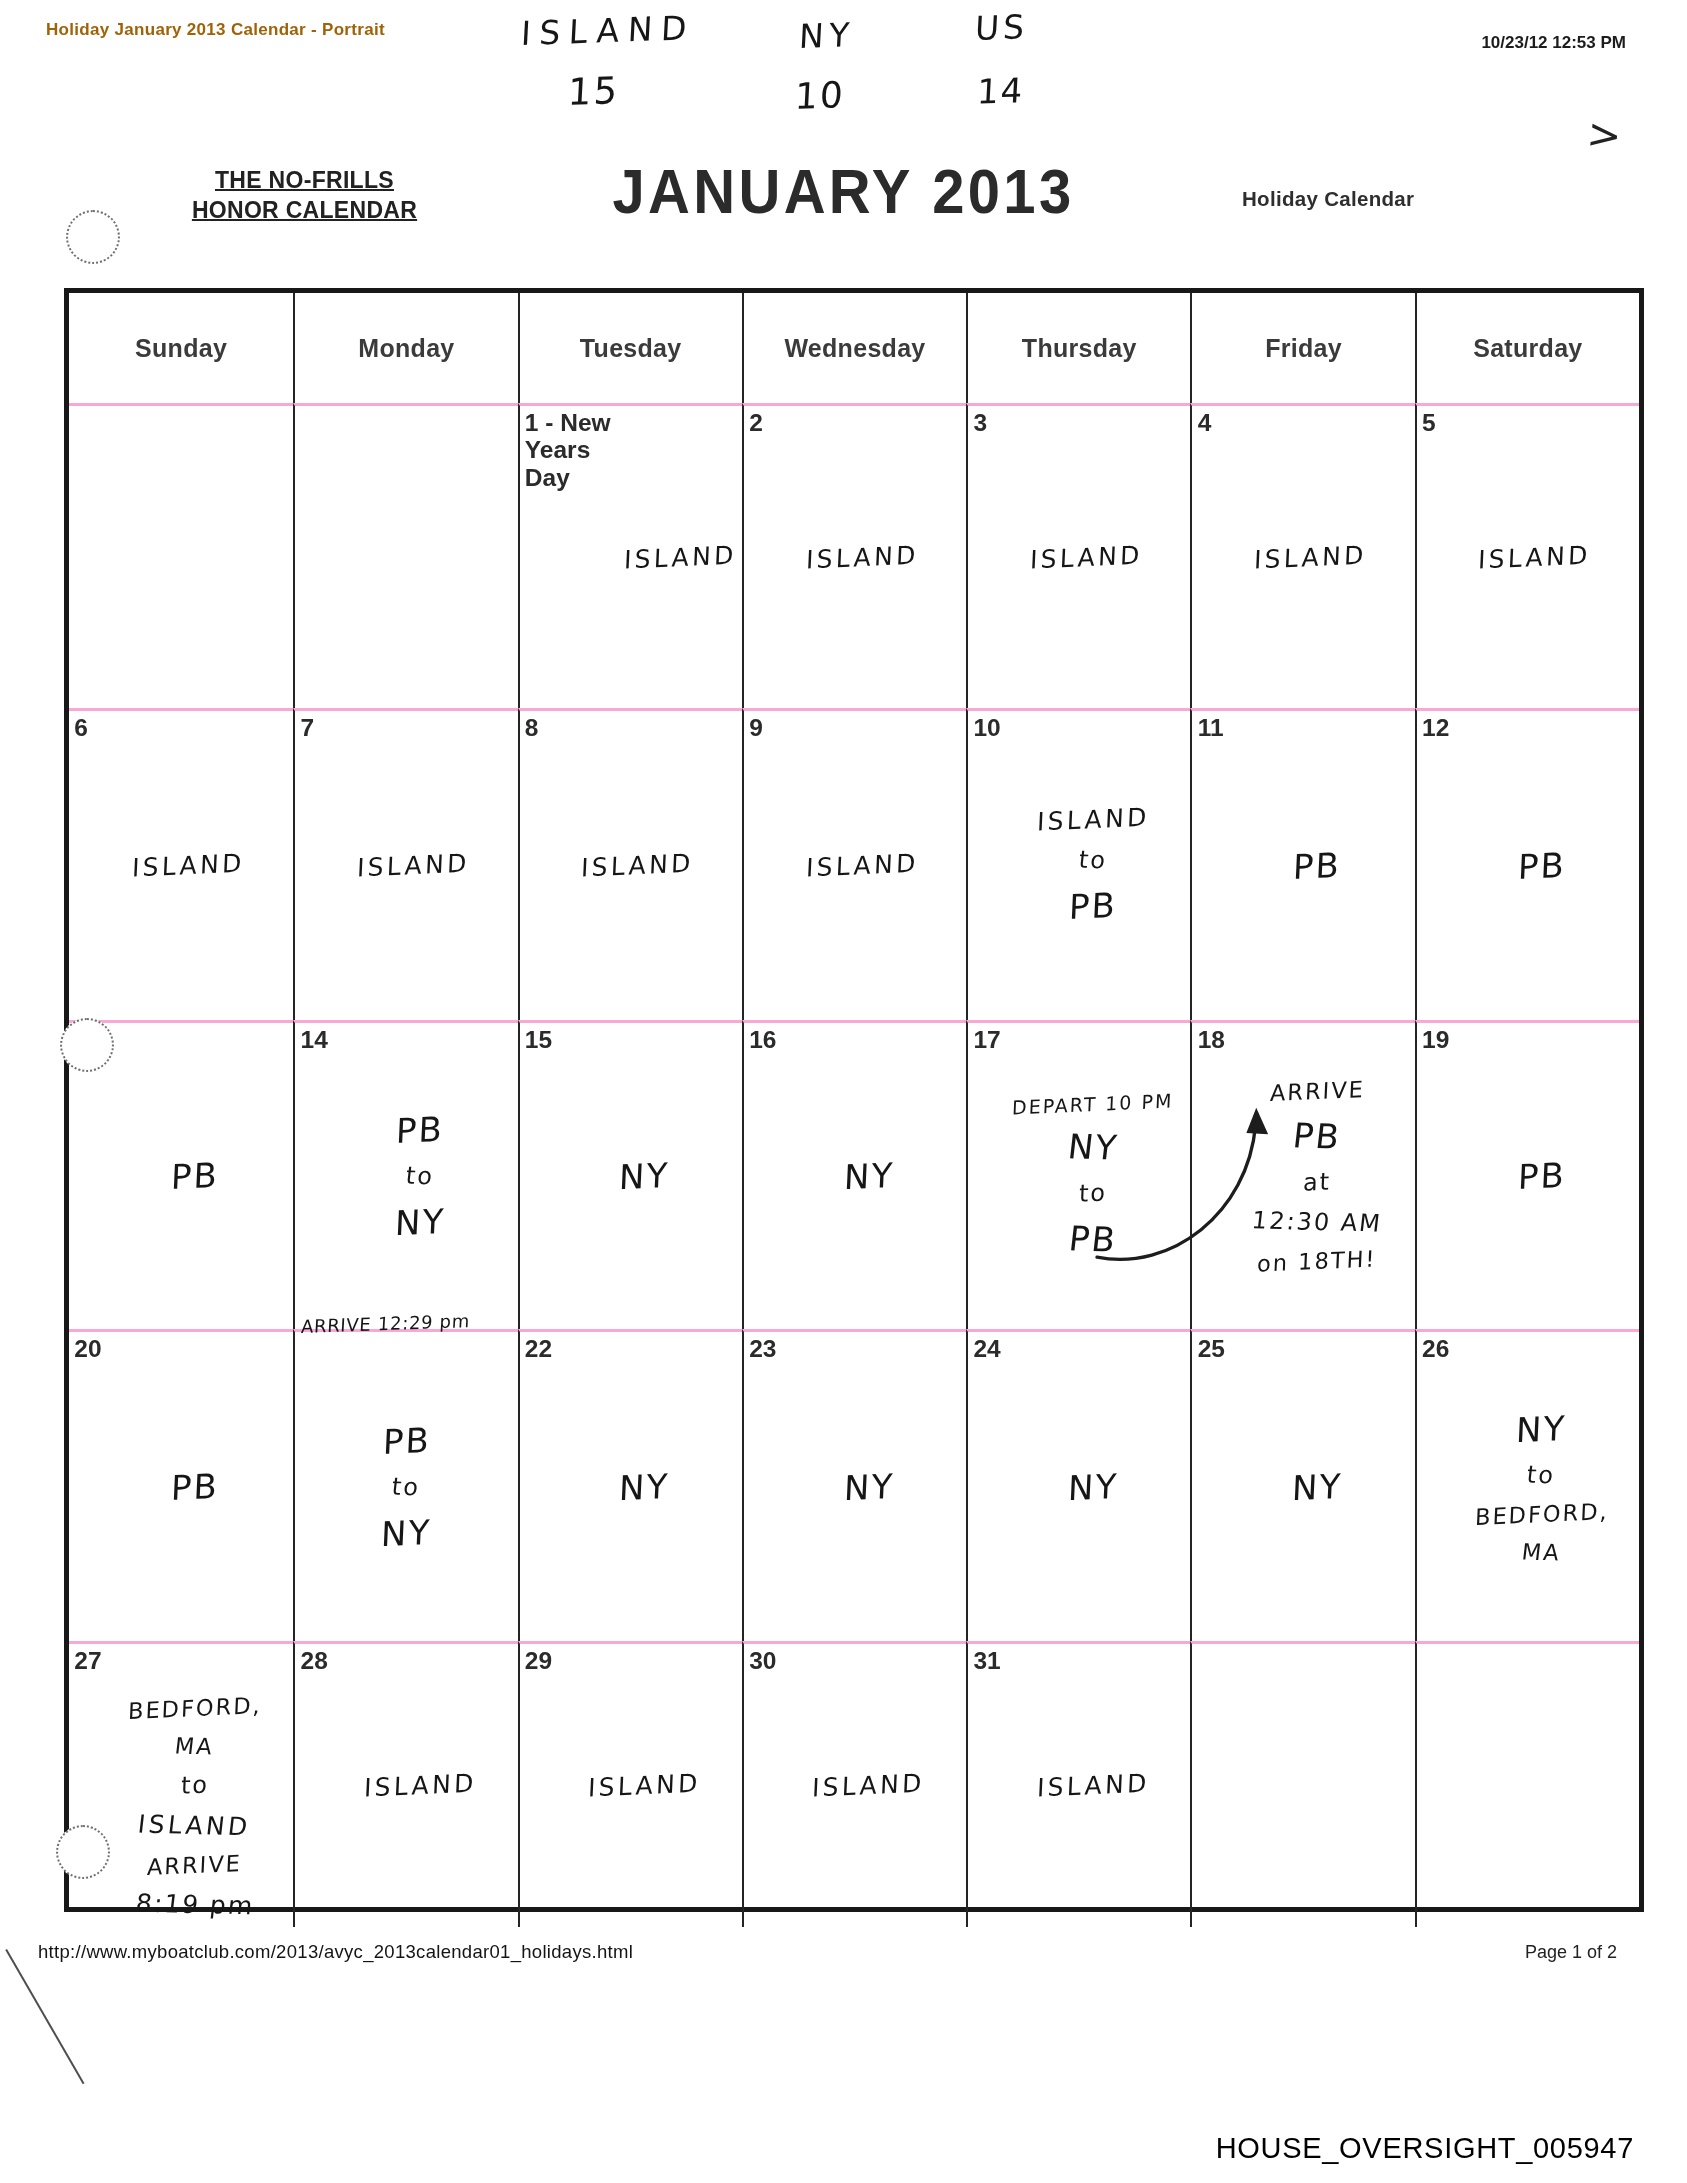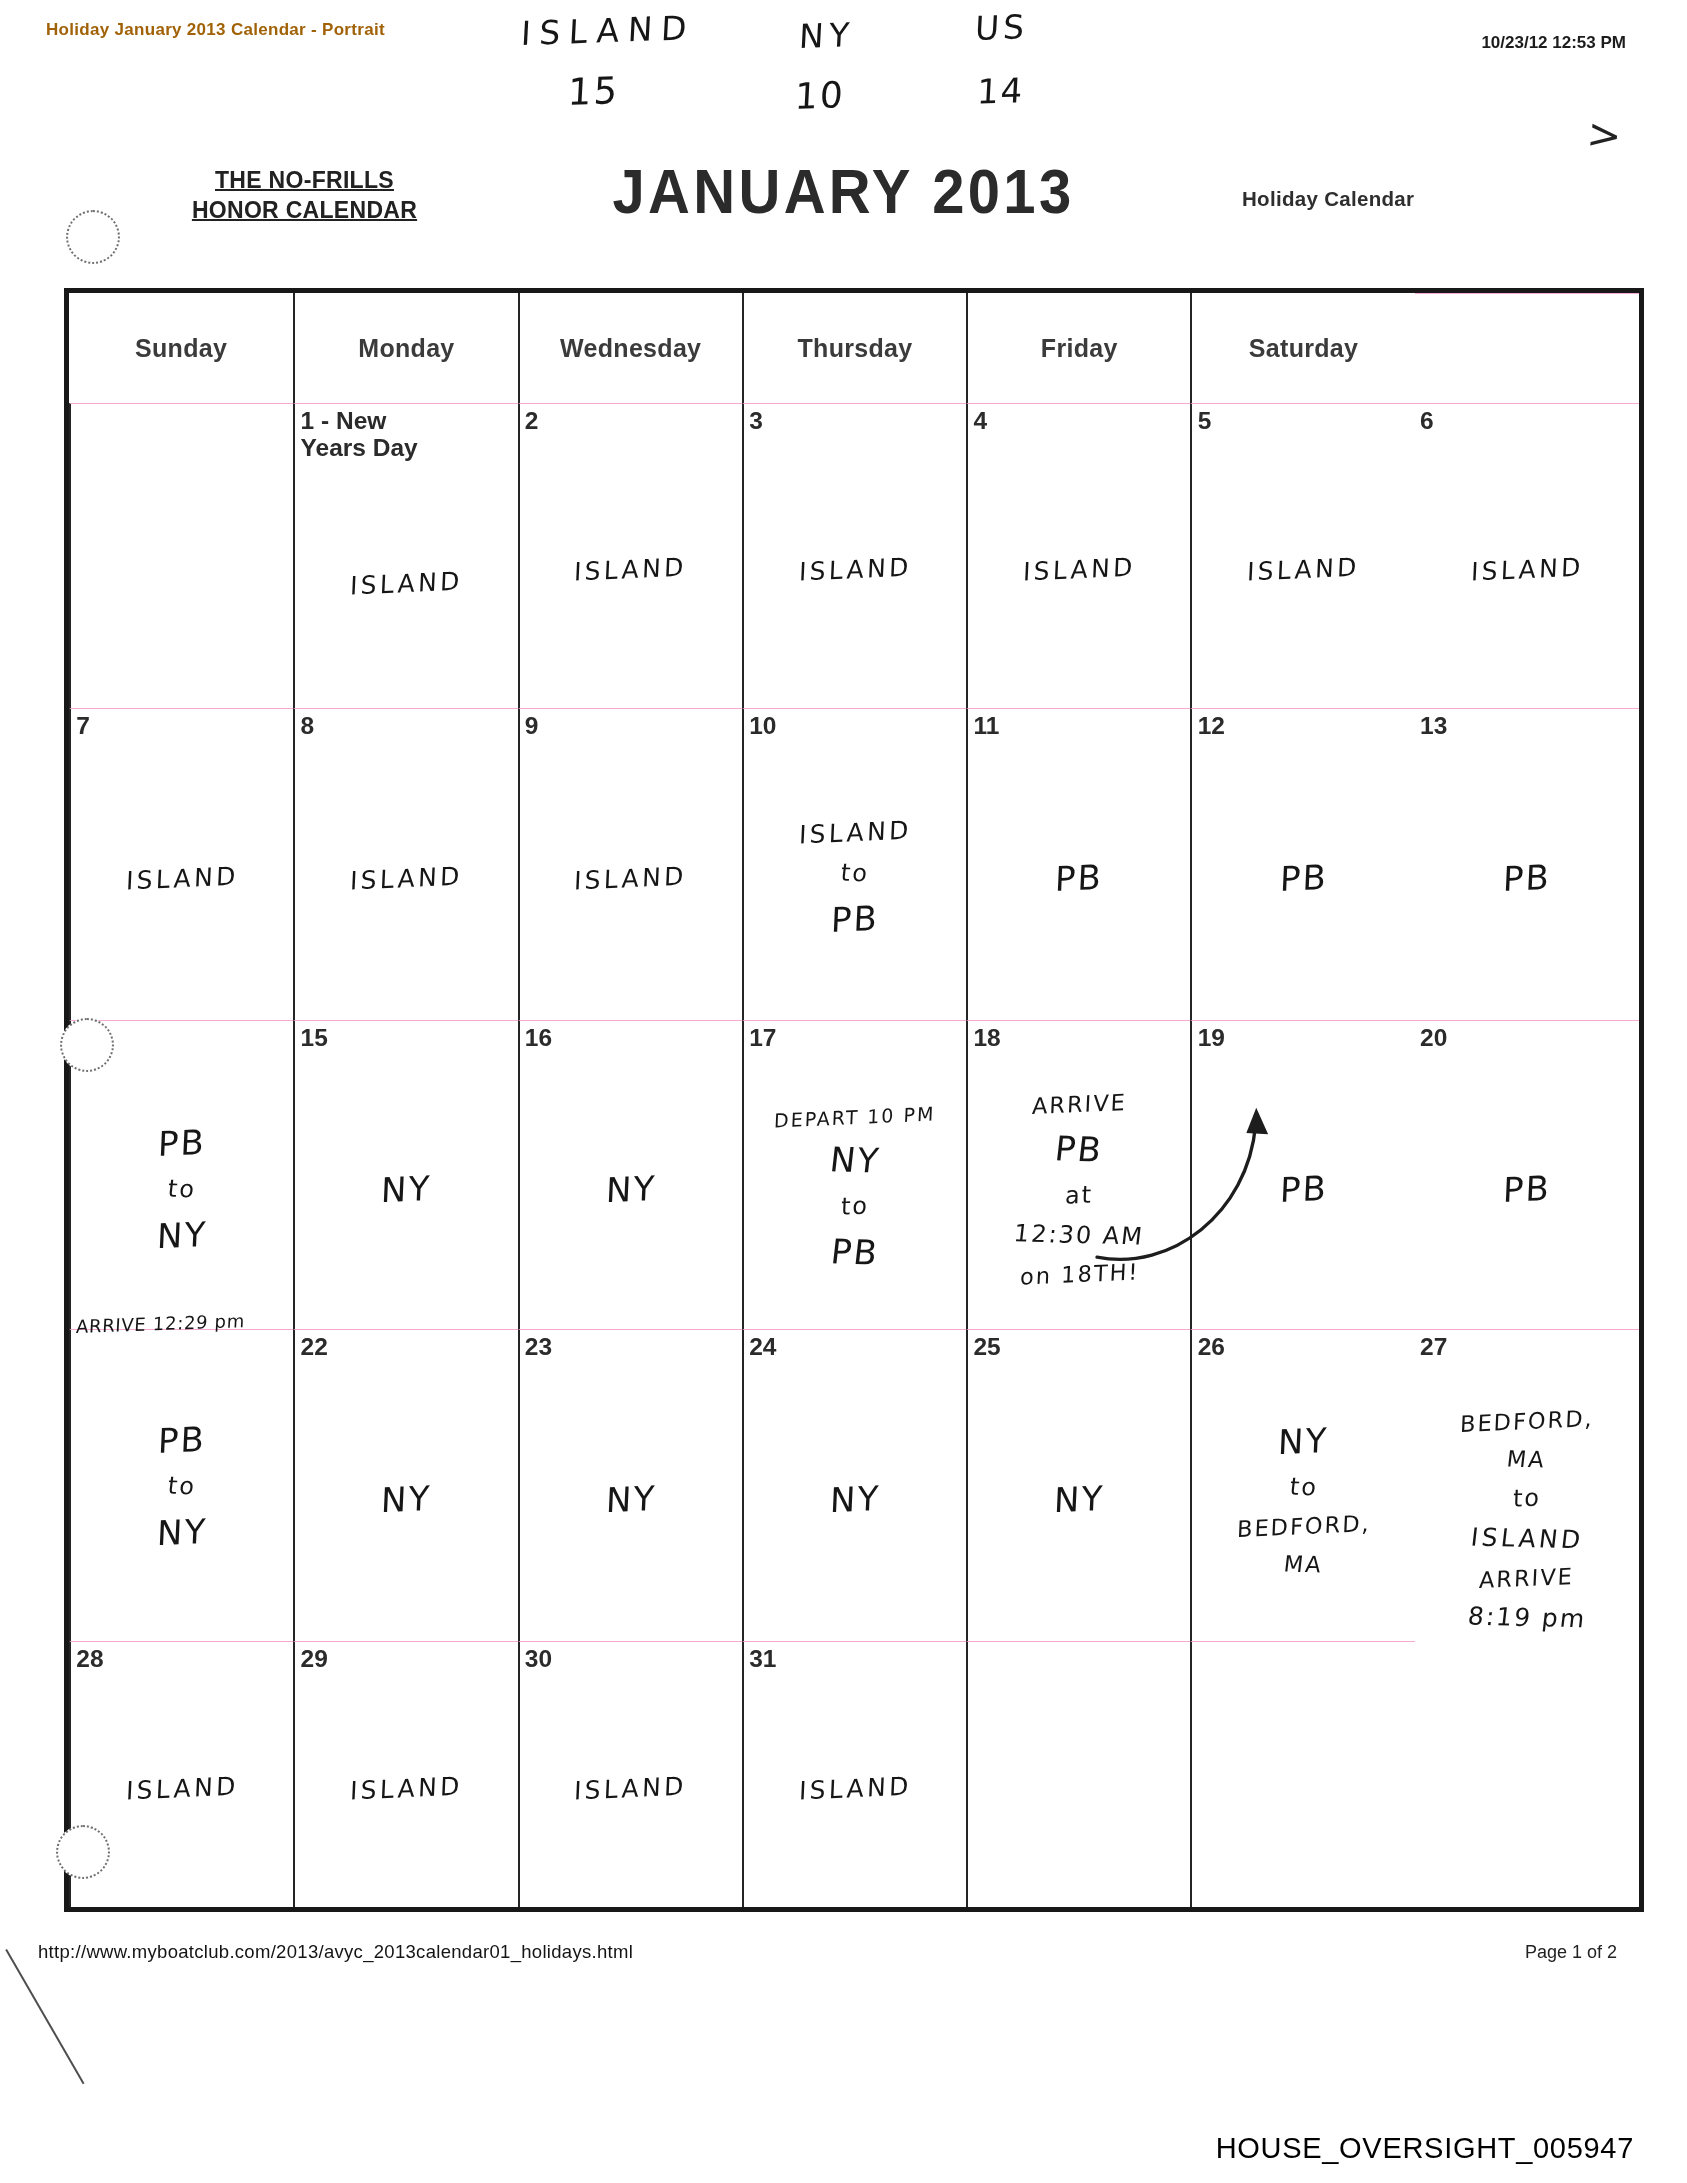--- a/index.html
+++ b/index.html
@@ -49,24 +49,24 @@
     background:#fff;
     z-index:1;
   }
   .head-cell {
     border-left:2.6px solid #242424;
     display:flex; align-items:center; justify-content:center;
     font-size:25px; font-weight:600; color:#3b3b3b; letter-spacing:0.3px;
   }
   .cell {
     border-left:2.6px solid #242424;
-    border-top:1px solid #f9a8d4;
+    border-top:3px solid #f9a8d4;
     position:relative;
     padding:2.6px 5.3px;
-    display:flex; flex-direction:column;
+    display:flex; flex-direction:row;
     overflow:visible;
   }
   .col0 { border-left:none; }
   .printed { z-index:2; }
   .pline { font-size:24.5px; font-weight:700; color:#2b2b2b; line-height:1.13; }
   .hw-block { margin:auto; text-align:center; z-index:2; display:flex; flex-direction:column; align-items:center; }
   .hw-block.topstart { margin:42px auto auto auto; }
   .hw-line { margin:6px 0; }
   .cell-note { position:absolute; left:5.3px; bottom:-5.3px; font-size:18px; letter-spacing:0.7px; z-index:3; }
 
@@ -106,20 +106,21 @@
 <div class="abs name-block">
   <div class="name-line">THE NO-FRILLS</div>
   <div class="name-line">HONOR CALENDAR</div>
 </div>
 <div class="abs month-title">JANUARY 2013</div>
 <div class="abs subtitle-right">Holiday Calendar</div>
 
 <div class="calendar" id="calendar-grid">
     <div class="head-cell col0">Sunday</div>
     <div class="head-cell">Monday</div>
+    <div class="head-cell">Tuesday</div>
     <div class="head-cell">Wednesday</div>
     <div class="head-cell">Thursday</div>
     <div class="head-cell">Friday</div>
     <div class="head-cell">Saturday</div>
     <div class="cell col0"></div>
     <div class="cell"></div>
     <div class="cell">
       <div class="printed">
         <div class="pline">1 - New</div>
         <div class="pline">Years Day</div>

